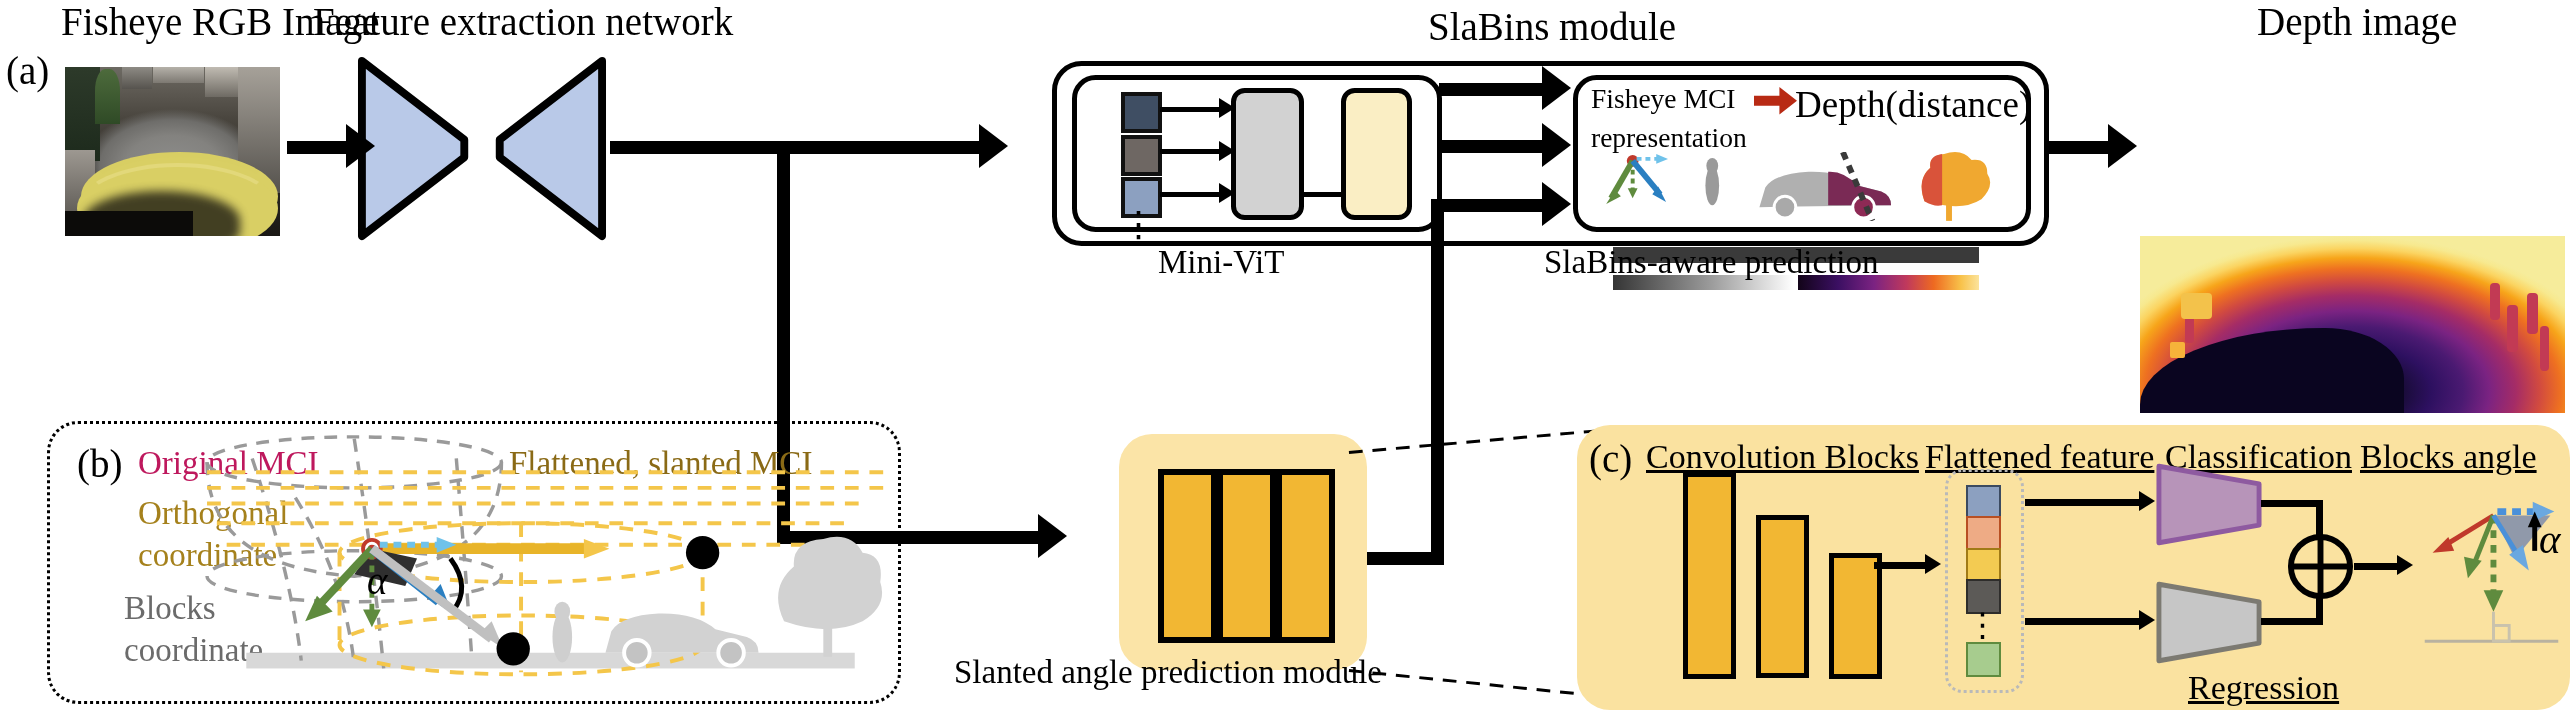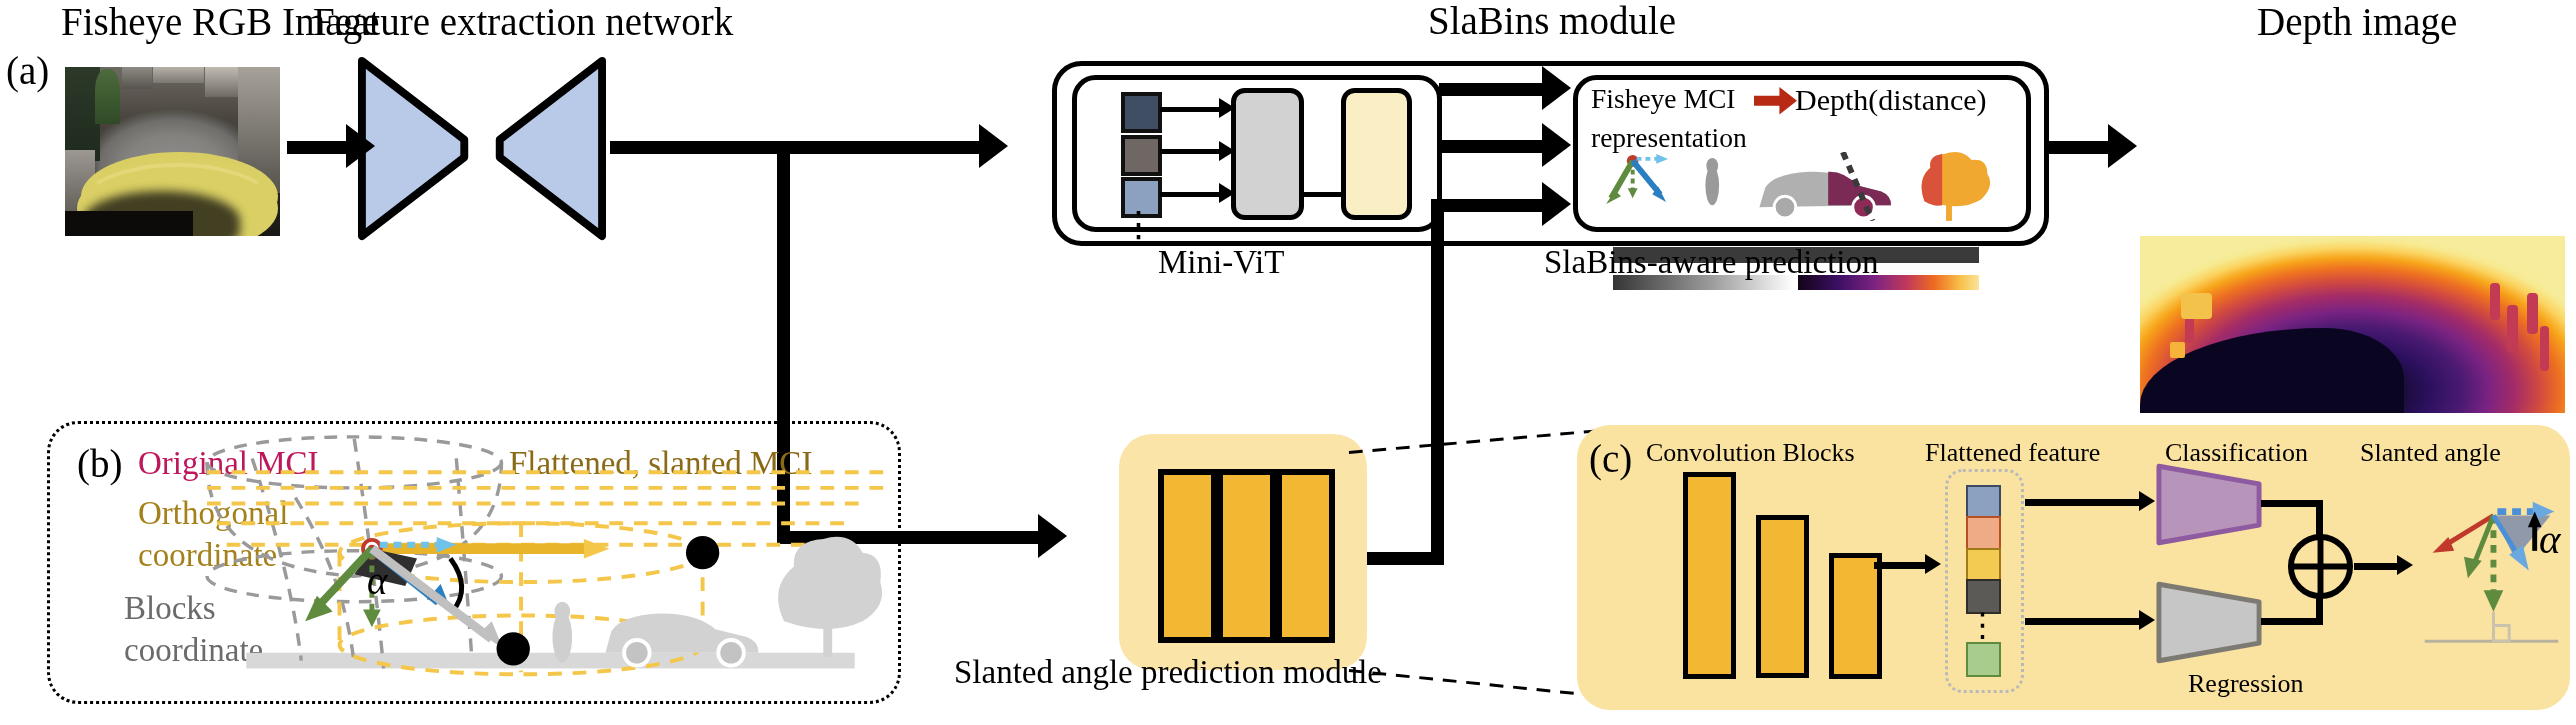--- a/index.html
+++ b/index.html
@@ -2,21 +2,21 @@
 <html><head>
 <meta charset="utf-8">
 <style>
   html,body{margin:0;padding:0;background:#fff;}
   body{width:2576px;height:726px;position:relative;overflow:hidden;
        font-family:"Liberation Serif","DejaVu Serif",serif;color:#000;}
   .abs{position:absolute;}
   .ttl{font-size:39px;line-height:1;white-space:nowrap;}
   .panel-letter{font-size:39px;line-height:1;}
   .lbl{font-size:33px;line-height:1;white-space:nowrap;}
-  .lbl-sm{font-size:26px;line-height:1;white-space:nowrap;}
+  .lbl-sm{font-size:34px;line-height:1;white-space:nowrap;text-decoration:underline;}
 
   
   .fisheye{
     background:
       radial-gradient(ellipse 58% 46% at 50% 58%, #8d8d8b 0%, #83827f 38%, #6e6d6a 58%, rgba(60,58,55,0) 72%),
       linear-gradient(180deg,#6d6a63 0%,#5b5750 16%,#4a463f 30%,#2d2a26 62%,#1a1815 100%);
     position:relative;overflow:hidden;
   }
   .fe-stripe{position:absolute;background:#d9cf64;border-radius:50%;filter:blur(0.6px);}
   .fe-bldg{position:absolute;background:linear-gradient(180deg,#bdb8ae,#6d675e);}
@@ -57,21 +57,21 @@
   .dots-v{font-size:35px;line-height:.4;letter-spacing:0;text-align:center;}
   .bdash{border:3.9px dotted #000;border-radius:31px;}
 </style>
 </head>
 <body>
 
 <div class="abs ttl" style="left:61px;top:2px;">Fisheye RGB Image</div>
 
 <div class="abs ttl" style="left:313px;top:2px;">Feature extraction network</div>
 
-<div class="abs ttl" style="left:1428px;top:1px;">SlaBins module</div>
+<div class="abs ttl" style="left:1428px;top:7px;">SlaBins module</div>
 
 <div class="abs ttl" style="left:2257px;top:2px;">Depth image</div>
 
 <div class="abs panel-letter" style="left:5.9px;top:51px;">(a)</div>
 
 <div class="abs fisheye" style="left:65px;top:67px;width:215px;height:169px;">
   <div class="fe-bldg" style="left:0;top:0;width:35px;height:94px;background:linear-gradient(180deg,#2d3a2a,#1d2a1c);"></div>
   <div class="fe-bldg" style="left:29.5px;top:2px;width:25.6px;height:55px;background:linear-gradient(180deg,#4d6b3c,#2f4a26);border-radius:40% 40% 0 0;"></div>
   <div class="fe-bldg" style="left:57px;top:0;width:29.5px;height:21.6px;background:linear-gradient(180deg,#8d8a84,#56534e);"></div>
   <div class="fe-bldg" style="left:88px;top:0;width:51px;height:15.7px;background:linear-gradient(180deg,#b5b1a9,#7d7972);"></div>
@@ -131,21 +131,21 @@
 
 <div class="abs ar-line" style="left:1431px;top:199px;width:12.8px;height:366px;"></div>
 <div class="abs ar-line" style="left:1329px;top:552px;width:114px;height:12.8px;"></div>
 
 <div class="abs rbox" style="left:1573px;top:75px;width:448px;height:147px;border-radius:23.6px;"></div>
 
 <div class="abs" style="left:1591px;top:83px;font-size:27.5px;">Fisheye MCI</div>
 <svg class="abs" style="left:1754px;top:87px;width:43px;height:27.5px;" viewBox="0 0 44 28">
   <path d="M0 9 H26 V0 L44 14 L26 28 V19 H0 Z" fill="#b82a14"></path>
 </svg>
-<div class="abs" style="left:1795px;top:83px;font-size:30px;">Depth(distance)</div>
+<div class="abs" style="left:1795px;top:83px;font-size:37px;">Depth(distance)</div>
 <div class="abs" style="left:1591px;top:122px;font-size:27.5px;">representation</div>
 
 <svg class="abs" style="left:1603px;top:153px;width:79px;height:55px;" viewBox="0 0 80 56">
   <circle cx="30" cy="8" r="6" fill="#c0392b"></circle>
   <line x1="30" y1="8" x2="8" y2="46" stroke="#5f8b3e" stroke-width="6"></line>
   <polygon points="3,52 12,38 18,44" fill="#5f8b3e"></polygon>
   <line x1="30" y1="8" x2="30" y2="38" stroke="#5f8b3e" stroke-width="4" stroke-dasharray="5,4"></line>
   <polygon points="30,46 25,36 35,36" fill="#5f8b3e"></polygon>
   <line x1="30" y1="8" x2="58" y2="42" stroke="#2a7fc1" stroke-width="6"></line>
   <polygon points="64,50 50,42 56,34" fill="#2a7fc1"></polygon>
@@ -277,21 +277,21 @@
   <line x1="2" y1="262" x2="278" y2="290" stroke="#000" stroke-width="3" stroke-dasharray="14,10"></line>
 </svg>
 
 <div class="abs panelc" style="left:1577px;top:425px;width:993px;height:285px;"></div>
 
 <div class="abs panel-letter" style="left:1589px;top:439px;">(c)</div>
 
 <div class="abs lbl-sm" style="left:1646px;top:440px;">Convolution Blocks</div>
 <div class="abs lbl-sm" style="left:1925px;top:440px;">Flattened feature</div>
 <div class="abs lbl-sm" style="left:2165px;top:440px;">Classification</div>
-<div class="abs lbl-sm" style="left:2360px;top:440px;">Slanted angle</div>
+<div class="abs lbl-sm" style="left:2360px;top:440px;">Blocks angle</div>
 <div class="abs lbl-sm" style="left:2188px;top:671px;">Regression</div>
 
 <div class="abs convbar" style="left:1683px;top:472px;width:43px;height:197px;"></div>
 <div class="abs convbar" style="left:1756px;top:515px;width:43px;height:153px;"></div>
 <div class="abs convbar" style="left:1829px;top:553px;width:43px;height:116px;"></div>
 
 <div class="abs thin-shaft" style="left:1874px;top:562px;width:55px;height:6.9px;"></div>
 <div class="abs thin-head" style="left:1925px;top:554px;"></div>
 
 <div class="abs dotbox" style="left:1945px;top:469px;width:73px;height:218px;"></div>

